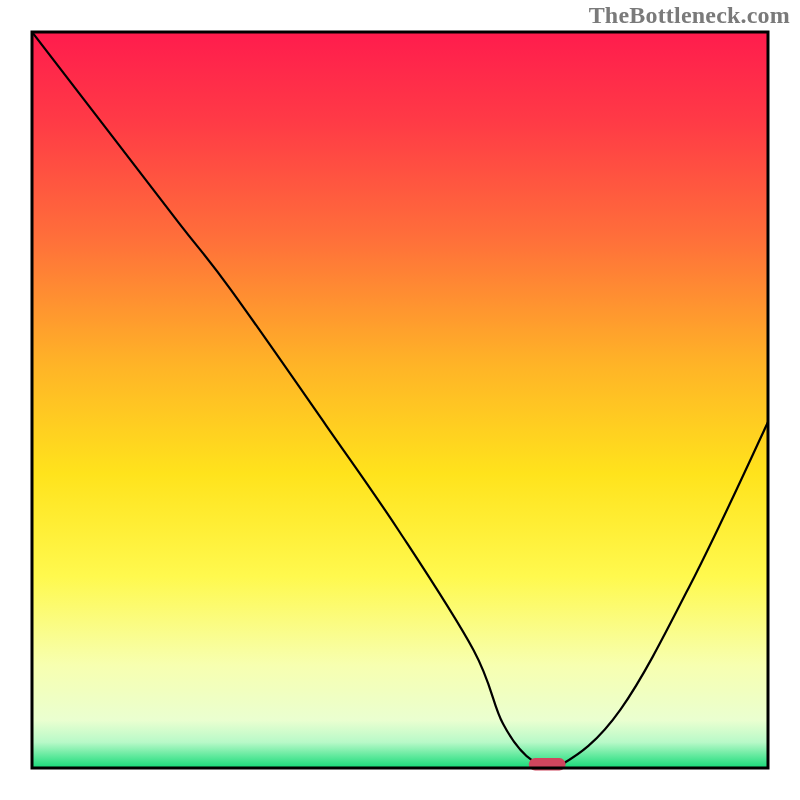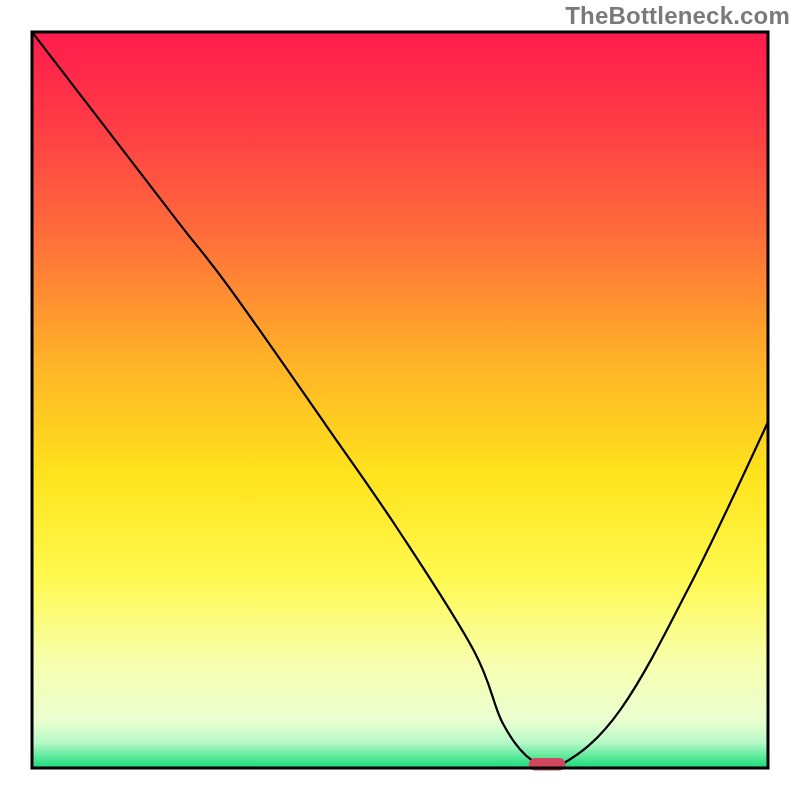--- a/index.html
+++ b/index.html
@@ -18,20 +18,21 @@
   }
   .watermark {
     position: absolute;
     top: 2px;
     right: 10px;
     font-size: 24px;
     font-weight: 600;
     color: #7a7a7a;
     letter-spacing: 0.2px;
     z-index: 10;
+    font-family: Liberation Serif, serif;
   }
   svg {
     display: block;
   }
 </style>
 </head>
 <body>
 
 <div class="frame">
   <div class="watermark">TheBottleneck.com</div>

